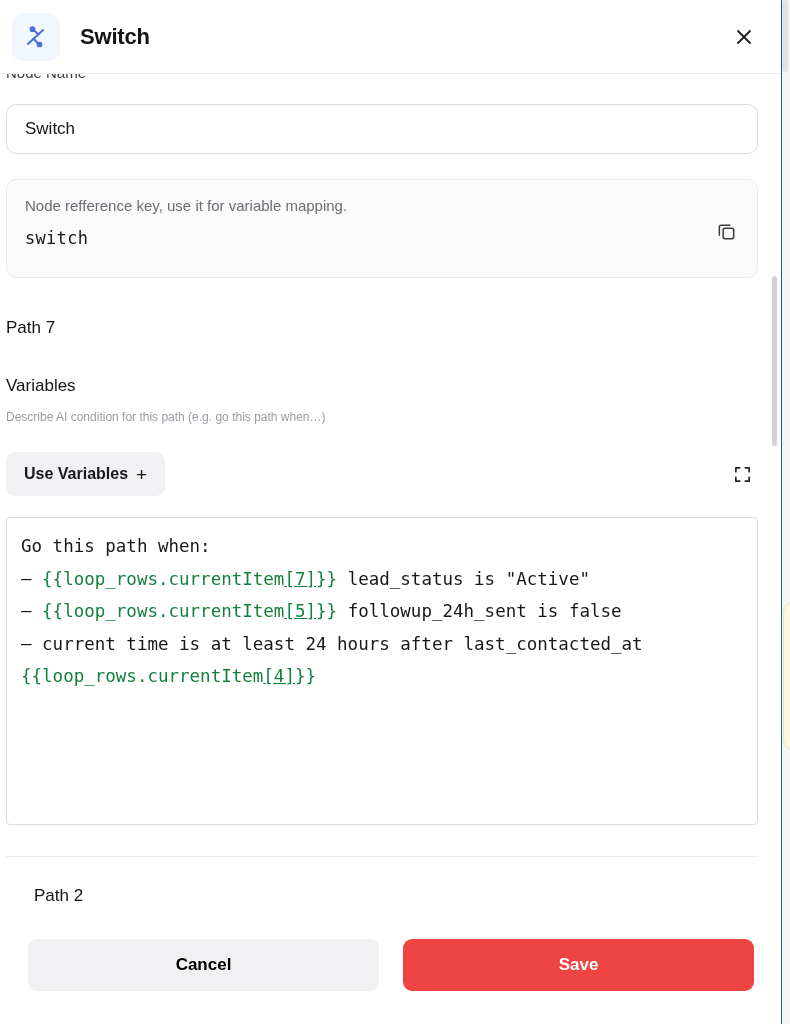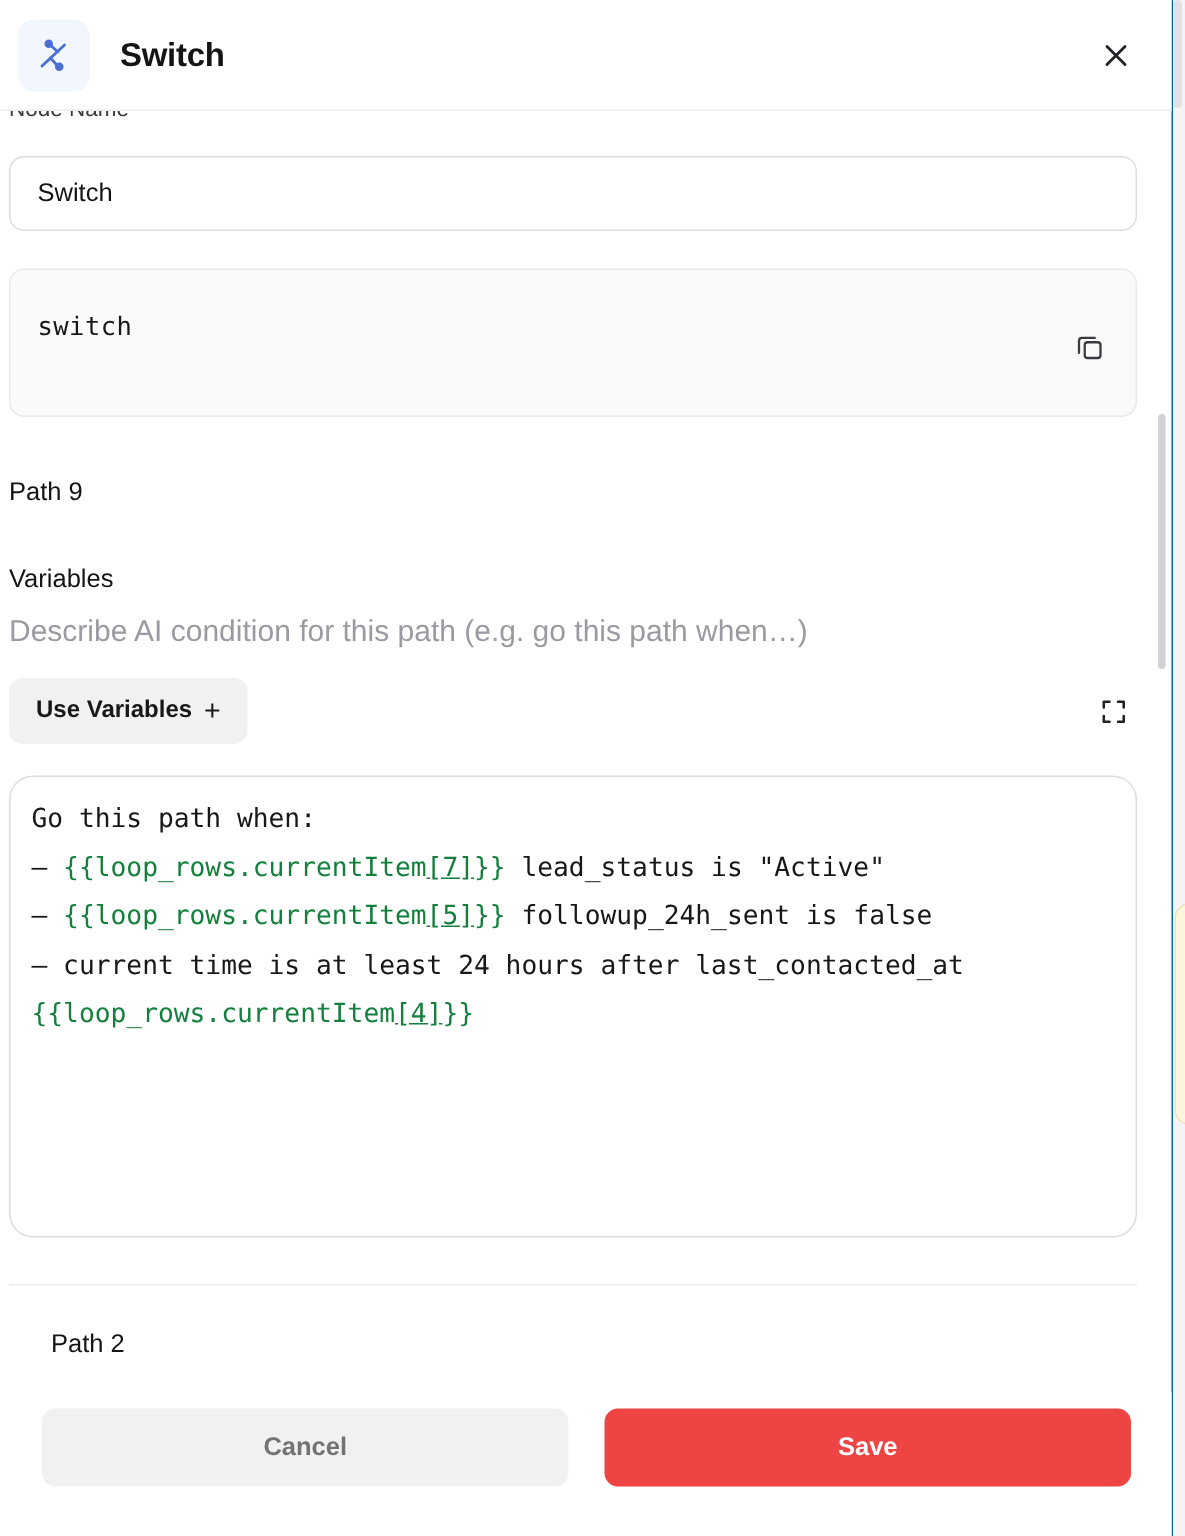--- a/index.html
+++ b/index.html
@@ -179,21 +179,21 @@
     position: absolute;
     left: 6px;
     top: 302px;
     font-size: 17px;
     color: #141417;
   }
   .cond-sub {
     position: absolute;
     left: 6px;
     top: 336px;
-    font-size: 20px;
+    font-size: 12px;
     color: #9a9aa2;
     text-align: right;
   }
 
   
   .cond-toolbar {
     position: absolute;
     left: 6px;
     top: 378px;
     width: 752px;
@@ -230,21 +230,21 @@
   }
 
   
   .cond-editor {
     position: absolute;
     left: 6px;
     top: 443px;
     width: 752px;
     height: 308px;
     border: 1px solid #dddde1;
-    border-radius: 16px;
+    border-radius: 4px;
     background: #ffffff;
     padding: 12px 14px;
     font-family: "DejaVu Sans Mono", monospace;
     font-size: 17.5px;
     line-height: 32.5px;
     color: #18181b;
     white-space: pre-wrap;
     word-break: break-word;
     overflow: hidden;
     cursor: text;
@@ -282,21 +282,21 @@
   .btn {
     height: 52px;
     flex: 1 1 0;
     border-radius: 9px;
     border: none;
     font-family: "Liberation Sans", sans-serif;
     font-size: 17px;
     font-weight: 700;
     cursor: pointer;
   }
-  .btn-cancel { background: #f1f1f3; color: #737373; }
+  .btn-cancel { background: #f1f1f3; color: #000000; }
   .btn-save   { background: #ef4444; color: #ffffff; }
 
   
   .panel-scrollbar-track {
     position: absolute;
     right: 2px;
     top: 76px;
     width: 5px;
     bottom: 100px;
     background: transparent;
@@ -353,31 +353,32 @@
       </button>
     </div>
 
     <div class="panel-body">
 
       <div class="field-label-clipped">Node Name</div>
 
       <input class="text-input" type="text" value="Switch" style="">
 
       <div class="refkey-card">
+        <div class="refkey-hint">Node refference key, use it for variable mapping.</div>
         <div class="refkey-value">switch</div>
 
         <button class="copy-btn" aria-label="Copy">
           <svg width="21" height="21" viewBox="0 0 22 22" fill="none" stroke="#3a3a40" stroke-width="1.6" stroke-linecap="round" stroke-linejoin="round">
             <rect x="7.5" y="7.5" width="11" height="11" rx="2"></rect>
             <path d="M14.5 4.5 H5.5 A2 2 0 0 0 3.5 6.5 V15"></path>
           </svg>
         </button>
       </div>
 
-      <div class="path-heading" id="path1-heading">Path 9</div>
+      <div class="path-heading" id="path1-heading">Path 7</div>
 
       <div class="cond-label">Variables</div>
 
       <div class="cond-sub">Describe AI condition for this path (e.g. go this path when…)</div>
 
       <div class="cond-toolbar">
         <button class="use-vars-btn">
           <span>Use Variables</span>
           <span class="plus-glyph">+</span>
         </button>

